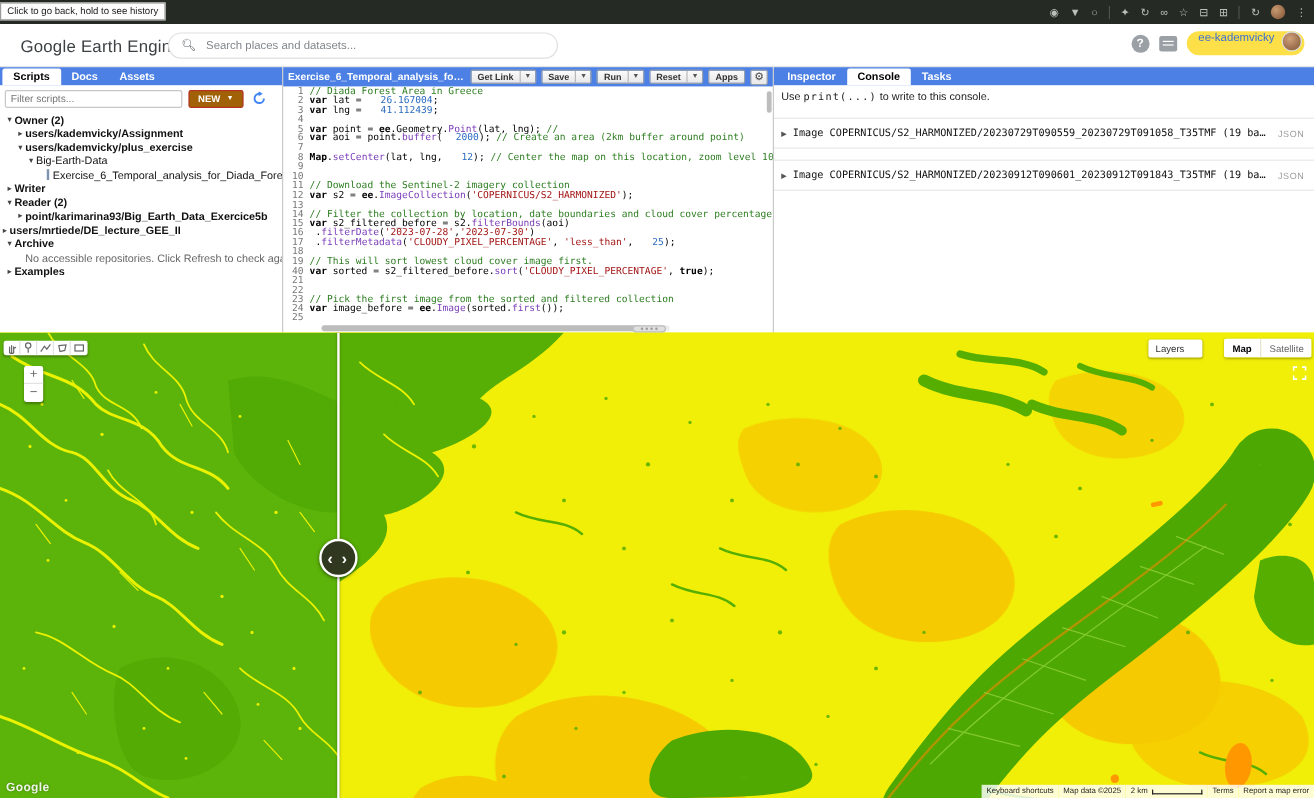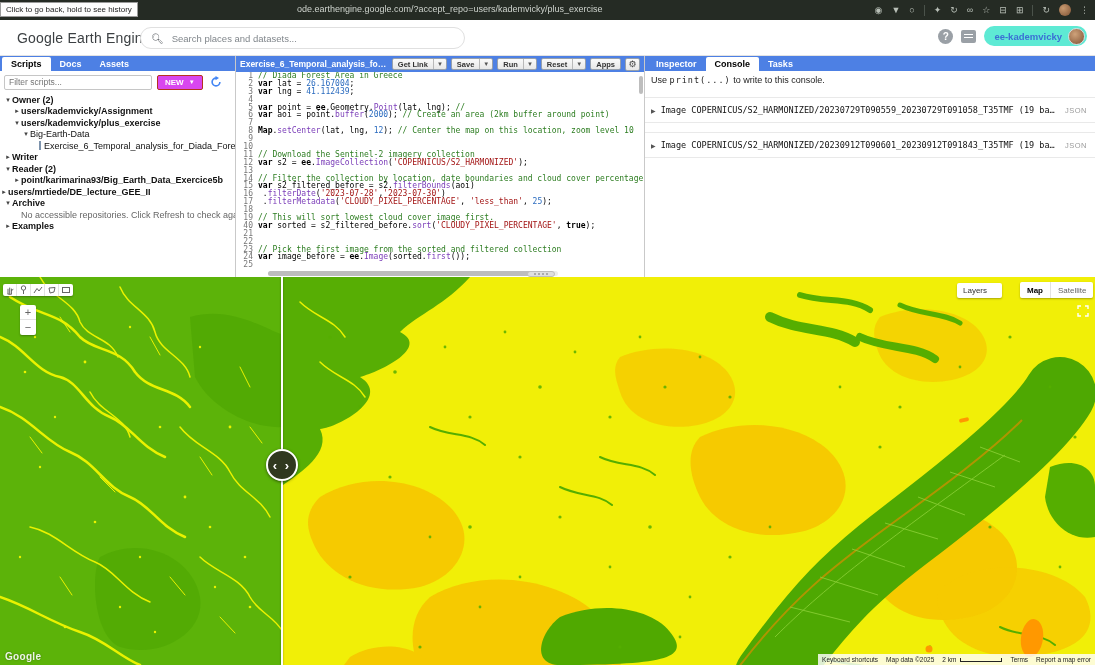--- a/index.html
+++ b/index.html
@@ -24,41 +24,41 @@
   .logo-text { font-size:14px; color:#3c4043; letter-spacing:.2px; white-space:nowrap; }
   .search-pill { position:absolute; left:140px; top:7px; width:325px; height:22px; border:1px solid #e0e0e0;
                  border-radius:11px; background:#fff; display:flex; align-items:center; padding:0 10px; gap:8px; }
   .search-pill .ph { font-size:9.5px; color:#80868b; }
   .search-icon-g { color:#5f6368; font-size:10px; }
   .header-right { position:absolute; right:8px; top:6px; display:flex; align-items:center; gap:8px; }
   .help-circle { width:15px; height:15px; border-radius:50%; background:#9aa0a6; color:#fff; font-size:10px;
                  font-weight:bold; display:flex; align-items:center; justify-content:center; }
   .fb-box { width:15px; height:13px; border-radius:2px; background:#9aa0a6; position:relative; }
   .fb-box:after { content:""; position:absolute; left:3px; top:4px; width:9px; height:1px; background:#fff; box-shadow:0 3px 0 #fff; }
-  .account-chip { height:20px; background:#5eead4; border-radius:10px; display:flex; align-items:center; gap:6px;
-                  padding:0 2px 0 10px;font-weight:bold; }
+  .account-chip { height:20px; background:#fde047; border-radius:10px; display:flex; align-items:flex-start; gap:6px;
+                  padding:0 2px 0 10px; }
   .account-chip .name { font-size:9.5px; color:#3b6fd4; }
   .avatar { width:17px; height:17px; border-radius:50%;
             background:radial-gradient(circle at 40% 35%, #cfa27a, #7e5234); border:1px solid #d8dbe0; }
 
   
   .panels { display:flex; height:221px; }
   .panel { position:relative; height:100%; background:#fff; }
   .panel.left { width:235px; }
   .panel.center { width:410px; border-left:1px solid #c9c9c9; border-right:1px solid #c9c9c9; }
   .panel.right { width:450px; }
   .tabbar { height:15px; background:#4d80e4; display:flex; align-items:flex-end; padding-left:2px; }
   .tab { font-size:9px; font-weight:bold; color:#fff; padding:2px 9px 2px; cursor:pointer; }
   .tab.active { background:#fff; color:#000; border-radius:2px 2px 0 0; }
 
   
   .filter-row { display:flex; align-items:center; gap:5px; padding:3px 4px; }
   .filter-input { width:148px; height:15px; border:1px solid #c6c6c6; border-radius:2px; font-size:8.5px;
                   padding:0 4px; color:#333; font-family:"Liberation Sans",sans-serif; }
-  .new-btn { height:15px; background:#d946ef; border:1px solid #b5321f; border-radius:2px; color:#fff;
+  .new-btn { height:15px; background:#a16207; border:1px solid #b5321f; border-radius:2px; color:#fff;
              font-size:8px; font-weight:bold; padding:0 7px; display:flex; align-items:center; gap:5px; }
   .refresh-btn { width:16px; height:16px; display:flex; align-items:center; justify-content:center; background:#fff; border:none; }
   .tree { padding-top:1px; }
   .tree-row { display:flex; align-items:center; height:11.5px; font-size:9px; color:#111; white-space:nowrap; overflow:hidden; }
   .tree-arrow { width:8px; font-size:7px; color:#444; flex:0 0 8px; text-align:center; }
   .tree-label.b { font-weight:bold; }
   .tree-label.muted { color:#666; }
   .file-ico { display:inline-block; width:7px; height:9px; border:1px solid #7d93ad; background:#fff; margin-right:3px;
               background-image:repeating-linear-gradient(#fff 0 2px, #b9c6d6 2px 3px); }
 
@@ -70,21 +70,21 @@
   .ebtn .main { font-size:7.5px; font-weight:bold; color:#333; padding:1px 5px; }
   .ebtn .arr { font-size:6px; color:#555; padding:2px 3px; border-left:1px solid #b9b9b9; }
   .gear-btn { width:15px; height:13px; border:1px solid #97a0ac; border-radius:2px; background:linear-gradient(#fafafa,#e8e8e8);
               color:#444; font-size:9px; line-height:11px; text-align:center; }
   .code-wrap { position:relative; height:198px; overflow:hidden; font-family:"DejaVu Sans Mono", monospace; }
   .cl { display:flex; height:7.9px; line-height:7.9px; font-size:8px; white-space:pre; }
   .ln { flex:0 0 22px; text-align:right; padding-right:5px; color:#777; }
   .ct { color:#000; }
   .t-com { color:#2d7d21; }
   .t-str { color:#a31515; }
-  .t-num { color:#2a6bbf; }
+  .t-num { color:#2a6bbf;margin-left:11px; }
   .t-kw  { color:#000; font-weight:bold; }
   .t-fn  { color:#7a3cb8; }
   .hscroll { position:absolute; left:32px; bottom:1px; width:290px; height:5px; background:#ededed; border-radius:3px; }
   .hscroll .thumb { width:92%; height:100%; background:#bdbdbd; border-radius:3px; }
   .vscroll { position:absolute; right:1px; top:3px; width:4px; height:18px; background:#bdbdbd; border-radius:2px; }
 
   
   .console-hint { font-size:9px; color:#222; padding:4px 6px 2px; }
   .console-hint code { font-family:"DejaVu Sans Mono", monospace; letter-spacing:1px; font-size:8.5px; }
   .entries { margin-top:10px; }
@@ -132,21 +132,20 @@
                 justify-content:center; gap:2px; }
   .panel-drag i { width:2px; height:2px; background:#9a9a9a; border-radius:50%; display:block; }
 </style>
 </head>
 <body>
 
 <div class="app">
 
   <div class="browser-bar">
     <div class="tooltip">Click to go back, hold to see history</div>
-    <div class="url">ode.earthengine.google.com/?accept_repo=users/kademvicky/plus_exercise</div>
     <div class="chrome-icons">
       <span class="ci">◉</span>
       <span class="ci">▼</span>
       <span class="ci">○</span>
       <span class="sep"></span>
       <span class="ci">✦</span>
       <span class="ci">↻</span>
       <span class="ci">∞</span>
       <span class="ci">☆</span>
       <span class="ci">⊟</span>

